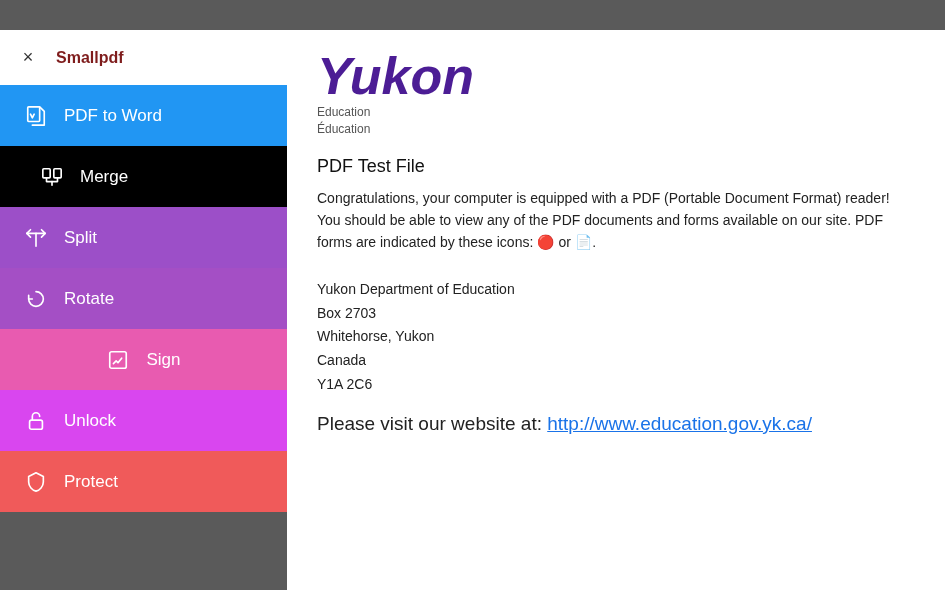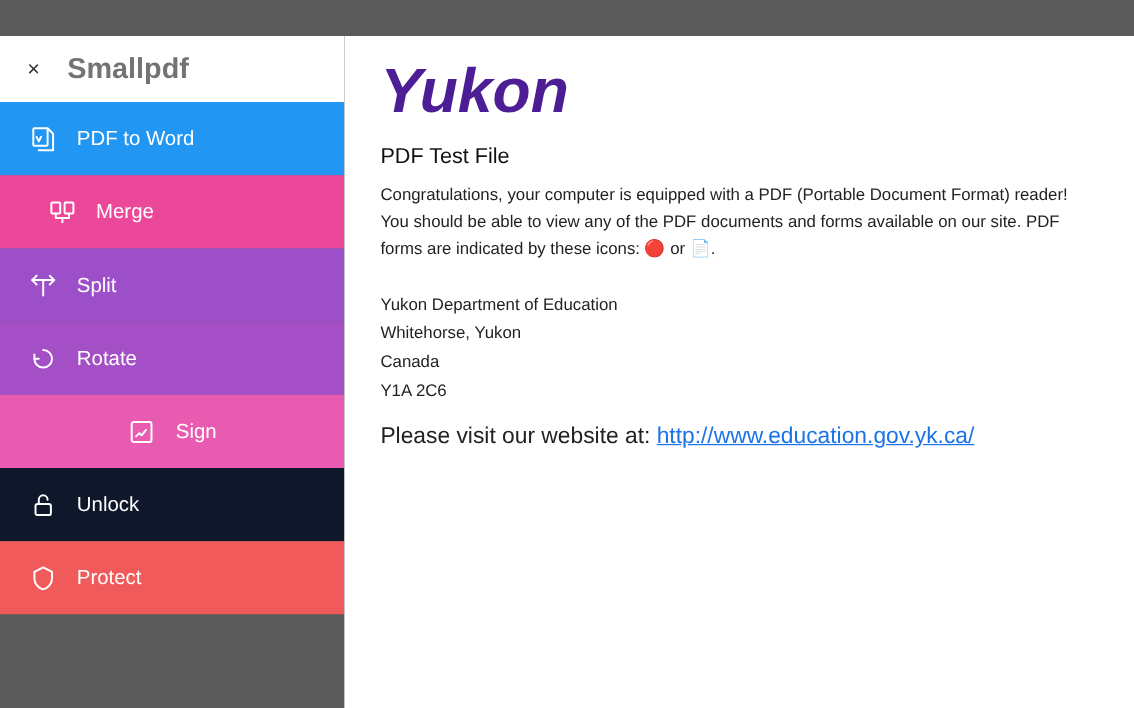--- a/index.html
+++ b/index.html
@@ -48,23 +48,23 @@
       height: 24px;
       display: flex;
       align-items: center;
       justify-content: center;
       cursor: pointer;
       font-size: 18px;
       color: #333;
     }
 
     .app-title {
-      font-size: 24px;
+      font-size: 16px;
       font-weight: 700;
-      color: #737373;
+      color: #7f1d1d;
     }
 
     .sidebar-items {
       display: flex;
       flex-direction: column;
       flex: 1;
     }
 
     .sidebar-item {
       display: flex;
@@ -81,25 +81,25 @@
     .sidebar-item .item-icon {
       width: 24px;
       height: 24px;
       display: flex;
       align-items: center;
       justify-content: center;
       flex-shrink: 0;
     }
 
     .item-pdf-to-word { background: #2196f3; }
-    .item-merge { background: #ec4899; padding-left: 40px; }
+    .item-merge { background: #000000; padding-left: 40px; }
     .item-split { background: #9c4fc8; }
     .item-rotate { background: #a44fc5; }
     .item-sign { background: #e85bb0; justify-content: center; }
-    .item-unlock { background: #0f172a; }
+    .item-unlock { background: #d946ef; }
     .item-protect { background: #f05a5a; }
 
     .sidebar-bottom {
       background: #5a5a5a;
       flex: 1;
     }
 
     
     .content-area {
       flex: 1;
@@ -267,33 +267,38 @@
 
     </div>
 
     <div class="sidebar-bottom"></div>
   </div>
 
   <div class="content-area">
 
     <div class="yukon-logo">
       <div class="yukon-text">Yukon</div>
+      <div class="yukon-subtitle">
+        <span>Education</span><br>
+        <span>Éducation</span>
+      </div>
     </div>
 
     <div class="pdf-title">PDF Test File</div>
 
     <div class="pdf-body">
       <span>Congratulations, your computer is equipped with a PDF (Portable Document Format) reader!  You should be able to view any of the PDF documents and forms available on our site.  PDF forms are indicated by these icons:</span>
       <span class="pdf-icon-inline">🔴</span>
       <span>or</span>
       <span class="pdf-icon-inline">📄</span>.
     </div>
 
     <div class="address-block">
       <div>Yukon Department of Education</div>
+      <div>Box 2703</div>
       <div>Whitehorse, Yukon</div>
       <div>Canada</div>
       <div>Y1A 2C6</div>
     </div>
 
     <div class="visit-line">
       <span>Please visit our website at: </span>
       <a class="visit-link" href="#">http://www.education.gov.yk.ca/</a>
     </div>
 

